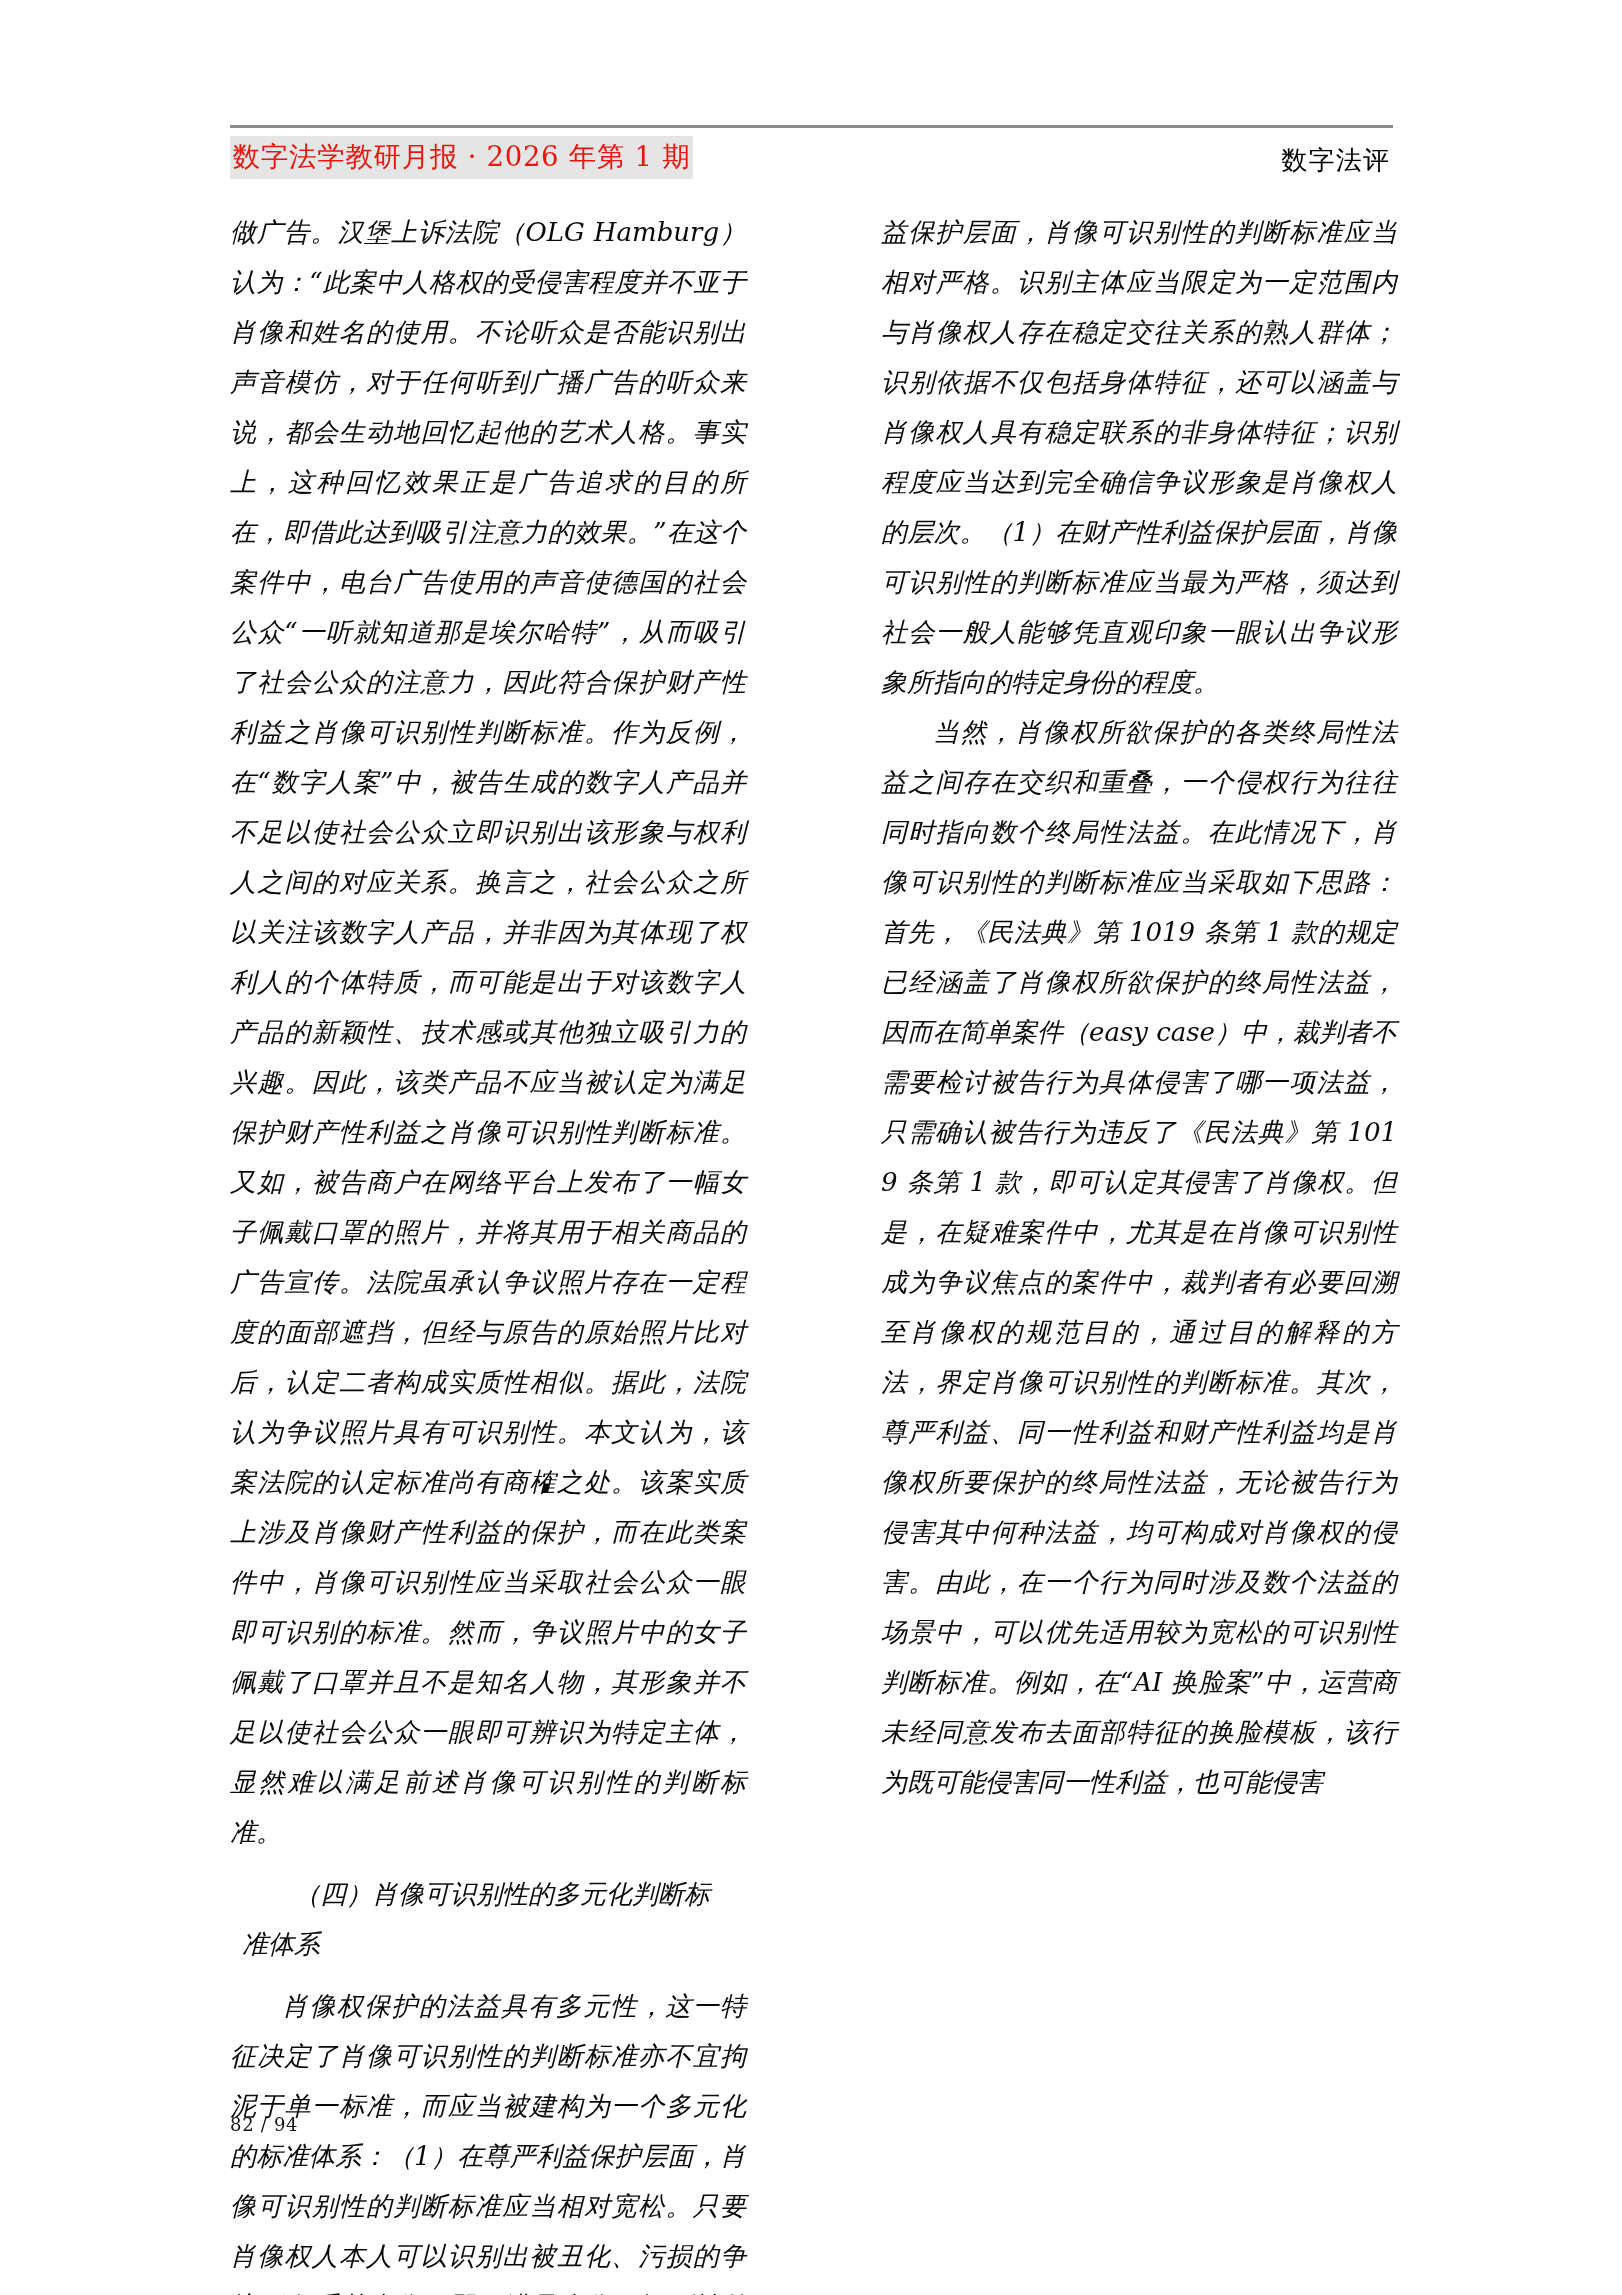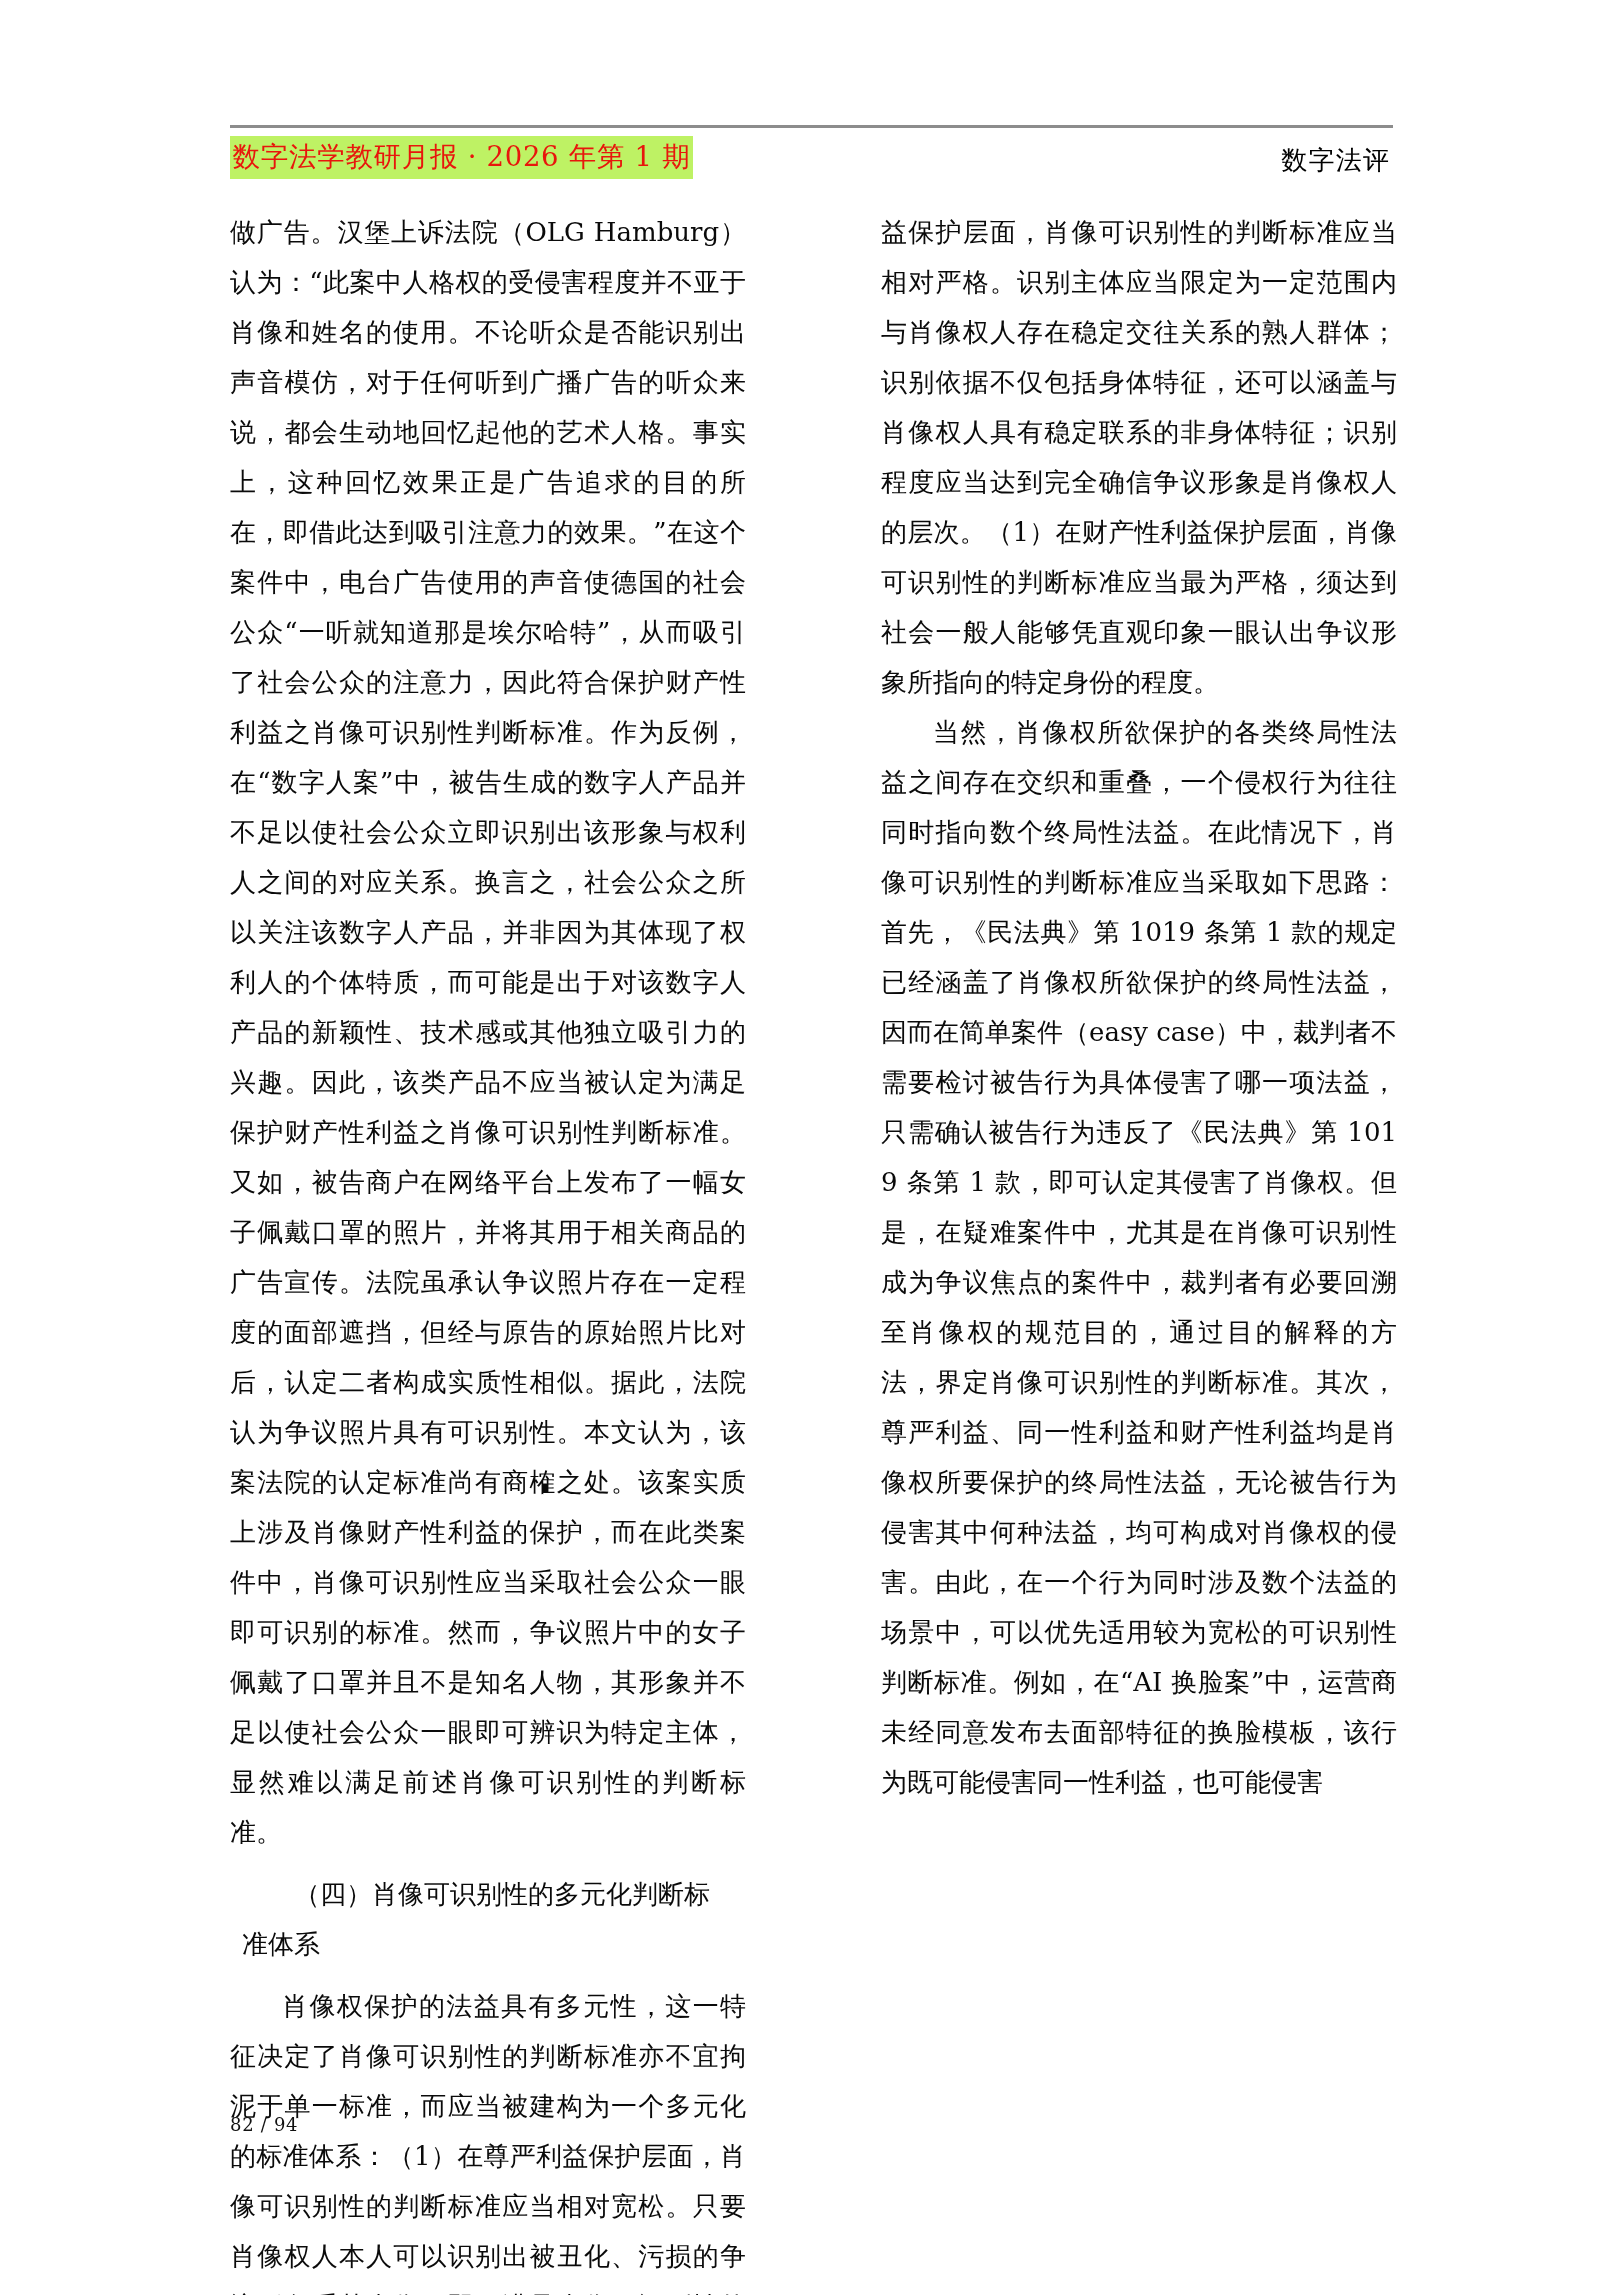--- a/index.html
+++ b/index.html
@@ -26,40 +26,41 @@
     position:absolute;
     left:230px; top:131px;
     width:1163px; height:48px;
     display:flex; align-items:flex-end;
     justify-content:space-between;
   }
   .header-left {
     font-size:27.5px;
     line-height:39px;
     color:#e8160c;
-    background:#bef264;
+    background:#e5e5e5;
     letter-spacing:0.7px;
     padding:1.3px 2.6px 2.6px 2.6px;
     white-space:nowrap;
   }
   .header-right {
     font-size:26px;
     line-height:37px;
     color:#000000;
     letter-spacing:1.3px;
     white-space:nowrap;
     padding-right:2.6px;
   }
   
   .columns {
     position:absolute;
     left:230px; top:207px;
     width:1167px; height:1871px;
     display:flex;
     justify-content:space-between;
+    font-style:italic;
   }
   .col { width:516px; }
   p.para {
     margin:0;
     font-size:26px;
     line-height:50px;
     color:#0a0a0a;
     text-align:justify;
     text-justify:inter-character;
     text-align-last:left;

